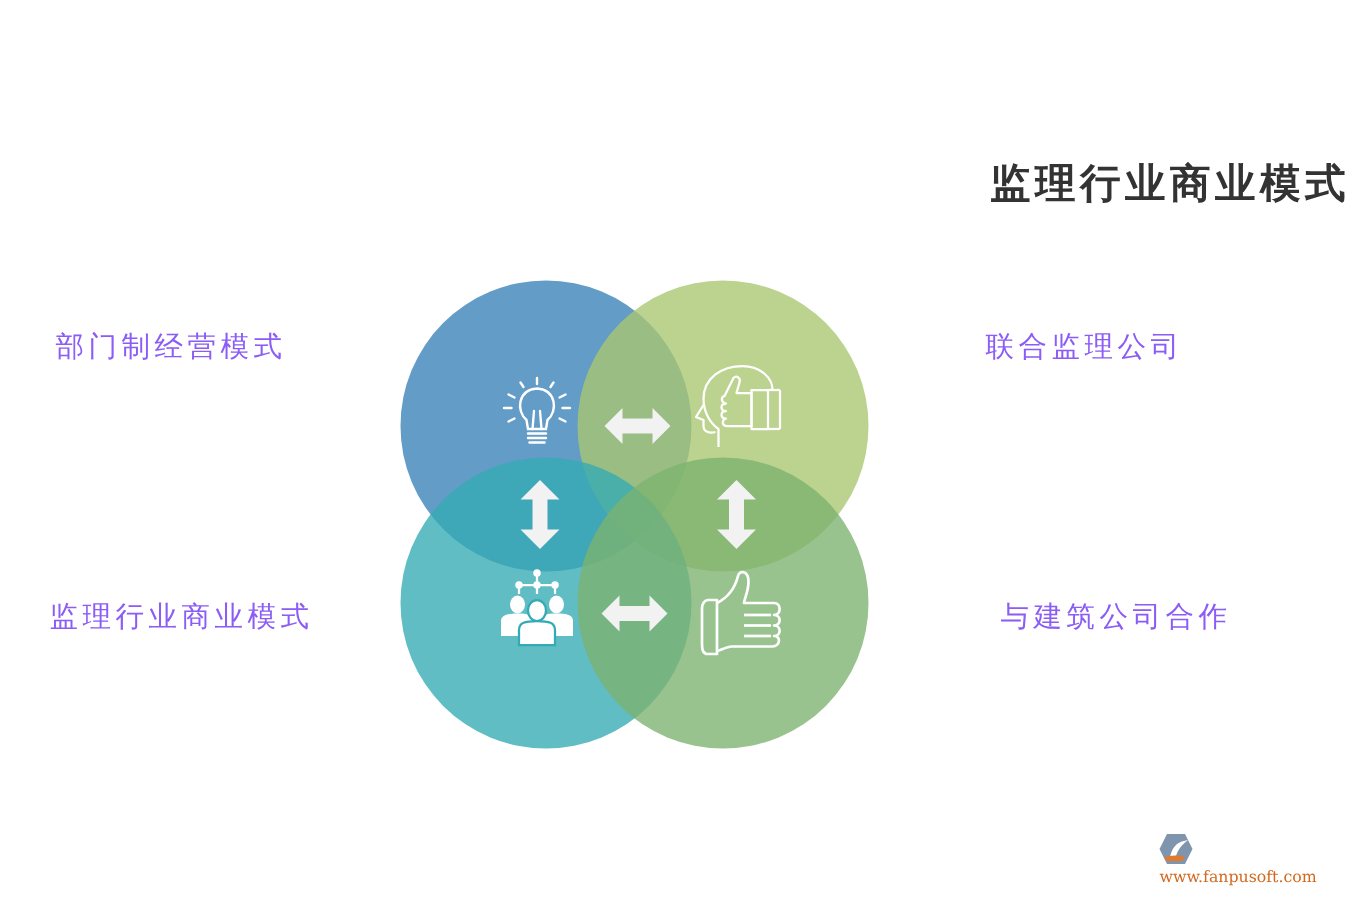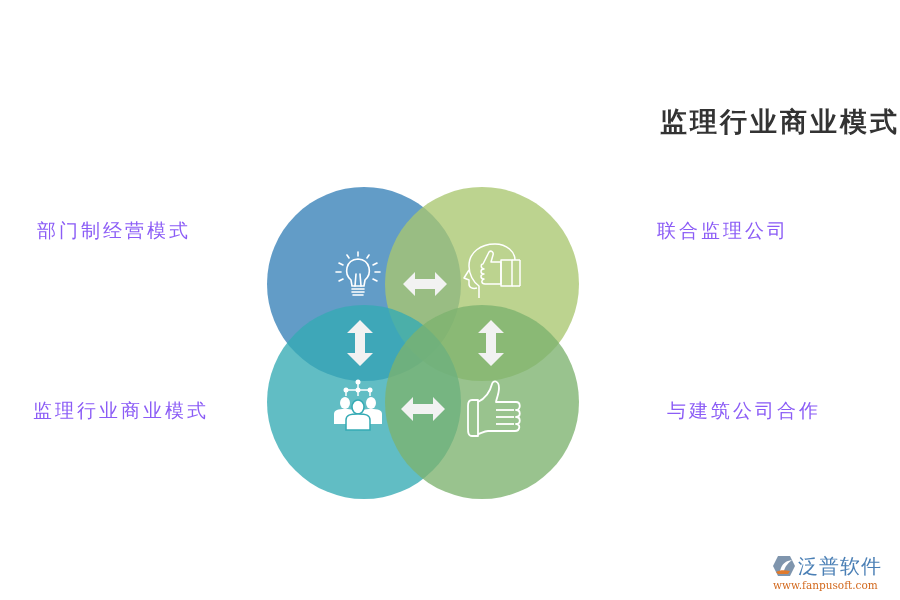--- a/index.html
+++ b/index.html
@@ -100,15 +100,14 @@
     <path d="M0,-23 L13,-10 L5,-10 L5,10 L13,10 L0,23 L-13,10 L-5,10 L-5,-10 L-13,-10 Z"></path>
   </g>
 </svg>
 
 <div class="logo">
   <svg class="logo-mark" width="24" height="22" viewBox="0 0 24 22">
     <path d="M6,1 L18,1 L23,11 L18,21 L6,21 L1,11 Z" fill="#7f95ad"></path>
     <path d="M8,16 C10,8 14,6 20,5 C15,9 13,12 12,16 Z" fill="#ffffff"></path>
     <path d="M4,17 C8,15 12,15 18,16 L16,19 L6,19 Z" fill="#e07a2c"></path>
   </svg>
-  <div class="logo-name">泛普软件</div>
   <div class="logo-url">www.fanpusoft.com</div>
 </div>
 
 </body></html>

